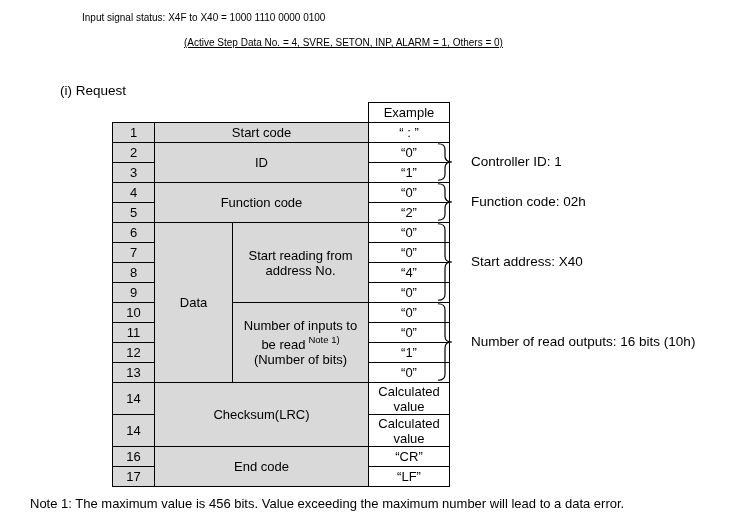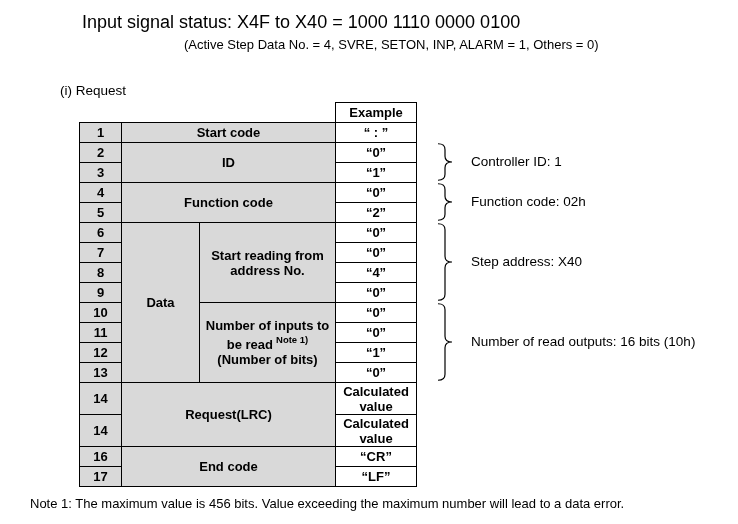--- a/index.html
+++ b/index.html
@@ -11,29 +11,29 @@
   html,body{margin:0;padding:0;background:var(--bg);}
   .canvas{
     position:relative;
     width:738px;height:524px;
     background:var(--bg);
     font-family:"Liberation Sans","DejaVu Sans",sans-serif;
     color:var(--text);
     overflow:hidden;
   }
   .abs{position:absolute;}
-  .title1{left:82px;top:12px;font-size:18px;white-space:nowrap;}
-  .title2{left:184px;top:37px;font-size:13px;white-space:nowrap;}
+  .title1{left:82px;top:12px;font-size:10px;white-space:nowrap;}
+  .title2{left:184px;top:37px;font-size:10px;white-space:nowrap;text-decoration:underline;}
   .section{left:40px;top:83px;font-size:13.5px;white-space:nowrap;margin-left:20px;}
   .note{left:30px;top:496px;font-size:13px;white-space:nowrap;}
 
   table.frame{
-    position:absolute;left:79px;top:102px;
+    position:absolute;left:112px;top:102px;
     border-collapse:collapse;table-layout:fixed;
-    font-size:13px;line-height:15px;font-weight:bold;
+    font-size:13px;line-height:15px;
   }
   table.frame td{
     border:1px solid var(--border);
     padding:0 2px;
     text-align:center;vertical-align:middle;
     overflow:hidden;
   }
   table.frame td.blank{border:none;background:var(--bg);}
   table.frame td.num{background:var(--cell-fill);}
   table.frame td.lbl{background:var(--cell-fill);}
@@ -128,21 +128,21 @@
     <tr class="r20">
       <td class="num">12</td>
       <td class="ex">“1”</td>
     </tr>
     <tr class="r20">
       <td class="num">13</td>
       <td class="ex">“0”</td>
     </tr>
     <tr class="r32">
       <td class="num">14</td>
-      <td class="lbl" colspan="2" rowspan="2">Request(LRC)</td>
+      <td class="lbl" colspan="2" rowspan="2">Checksum(LRC)</td>
       <td class="ex">Calculated value</td>
     </tr>
     <tr class="r32">
       <td class="num">14</td>
       <td class="ex">Calculated value</td>
     </tr>
     <tr class="r20">
       <td class="num">16</td>
       <td class="lbl" colspan="2" rowspan="2">End code</td>
       <td class="ex">“CR”</td>
@@ -162,17 +162,17 @@
   </svg>
   <svg class="brace" style="left:437px;top:223px;" width="16" height="78" viewBox="0 0 16 80" preserveAspectRatio="none">
     <path d="M1,0.8 C6.5,0.8 8,3 8,7 L8,34 C8,37.5 9.5,40 15,40 C9.5,40 8,42.5 8,46 L8,73 C8,77 6.5,79.2 1,79.2"></path>
   </svg>
   <svg class="brace" style="left:437px;top:303px;" width="16" height="78" viewBox="0 0 16 80" preserveAspectRatio="none">
     <path d="M1,0.8 C6.5,0.8 8,3 8,7 L8,34 C8,37.5 9.5,40 15,40 C9.5,40 8,42.5 8,46 L8,73 C8,77 6.5,79.2 1,79.2"></path>
   </svg>
 
   <div class="annotation" style="top:154px;">Controller ID: 1</div>
   <div class="annotation" style="top:194px;text-align:center;">Function code: 02h</div>
-  <div class="annotation" style="top:254px;">Step address: X40</div>
+  <div class="annotation" style="top:254px;">Start address: X40</div>
   <div class="annotation" style="top:334px;text-align:center;">Number of read outputs: 16 bits (10h)</div>
 
   <div class="abs note">Note 1: The maximum value is 456 bits. Value exceeding the maximum number will lead to a data error.</div>
 </div>
 
 </body></html>

